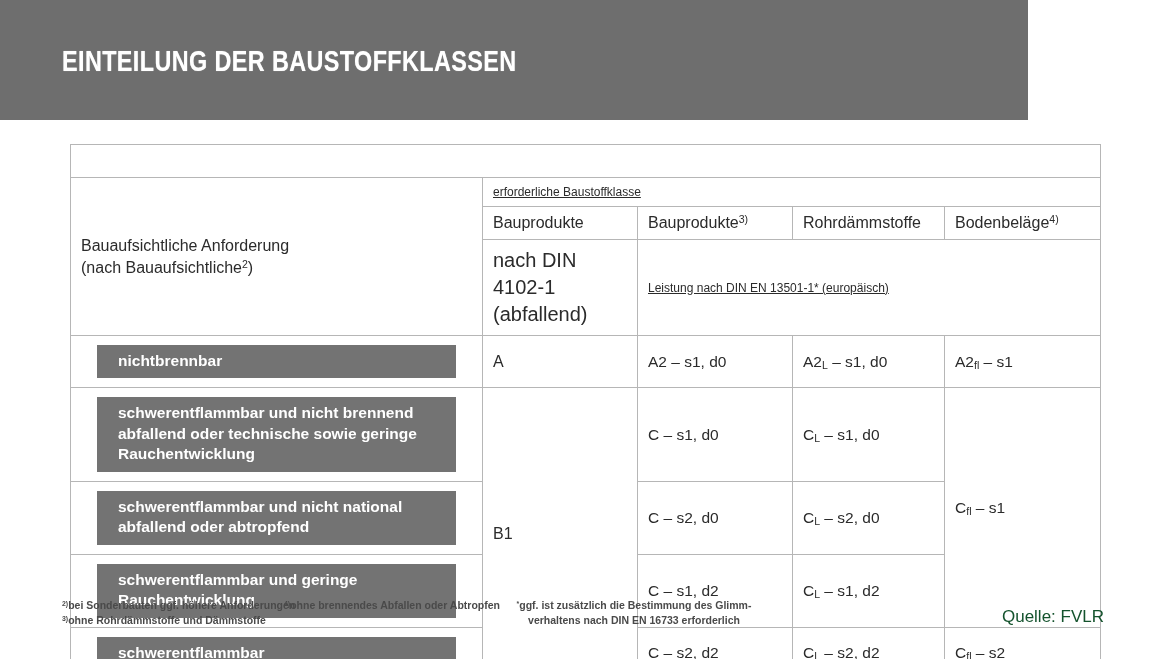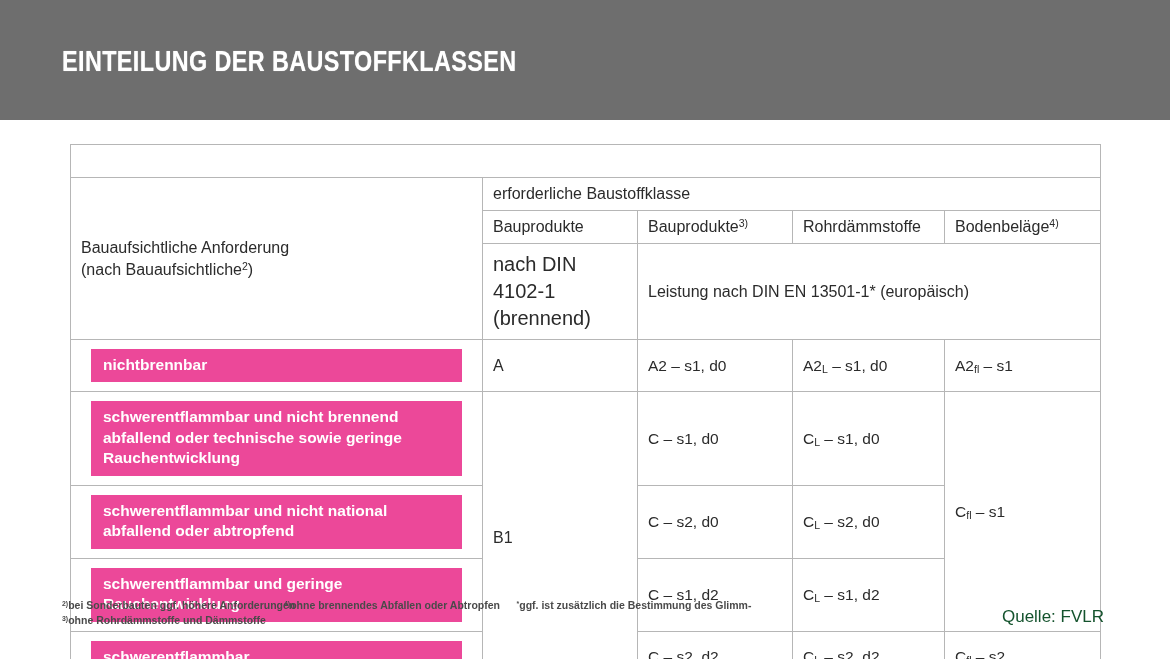--- a/index.html
+++ b/index.html
@@ -7,21 +7,21 @@
     width: 1170px; height: 659px;
     background: #ffffff;
     font-family: "Liberation Sans", sans-serif;
     overflow: hidden;
   }
   .slide { position: relative; width: 1170px; height: 659px; background: #fff; }
 
   
   .header-band {
     position: absolute; left: 0; top: 0;
-    width: 1170px; height: 120px;
+    width: 1028px; height: 120px;
     background: #6e6e6e;
   }
   .slide-title {
     position: absolute; left: 62px; top: 44px;
     color: #ffffff;
     font-size: 30px;
     font-weight: bold;
     letter-spacing: 0.5px;
     transform: scaleX(0.78);
     transform-origin: left center;
@@ -62,42 +62,42 @@
     border: 1px solid #f5af28;
     color: #ffffff;
     font-weight: bold;
     font-size: 16px;
     padding: 6px 12px 7px 12px;
     letter-spacing: 0.1px;
     height: 30px;
   }
 
   
-  td.hd-center { text-align: center; font-size: 16px; padding: 8px 10px; }
+  td.hd-center { text-align: center; font-size: 12px; padding: 8px 10px; text-decoration: underline; }
   td.hd-left   { font-size: 16px; padding: 8px 10px; border-radius: 16px; }
   td.req-head  { font-size: 16px; line-height: 1.35; padding: 10px 12px; }
   td.nat-head  { font-size: 20px; line-height: 1.35; padding: 9px 12px; }
 
   
   td.req {
     padding: 0;
     background: #ffffff;
     border-left: 1px solid #b6b6b6;
     border-right: 1px solid #b6b6b6;
     border-top: none;
     border-bottom: none;
   }
   .req-chip {
-    background: #ec4899;
+    background: #737373;
     color: #ffffff;
     font-weight: bold;
     font-size: 15.5px;
     line-height: 1.32;
-    padding: 6px 12px 7px 12px;
-    margin: 2px 10px;
+    padding: 6px 12px 7px 21px;
+    margin: 2px 16px;
     min-height: 26px;
     display: flex;
     align-items: center;
   }
 
   
   td.cls { font-size: 16px; padding-left: 12px; }
 
   
   td.val { font-size: 15.5px; padding: 9px 11px; white-space: nowrap; }
@@ -164,21 +164,21 @@
         <tr>
           <td class="hd-left">Bauprodukte</td>
           <td class="hd-left"><span>Bauprodukte</span><sup>3)</sup></td>
           <td class="hd-left">Rohrdämmstoffe</td>
           <td class="hd-left"><span>Bodenbeläge</span><sup>4)</sup></td>
         </tr>
 
         <tr>
           <td class="nat-head">
             <span>nach DIN 4102-1</span><br>
-            <span>(brennend)</span>
+            <span>(abfallend)</span>
           </td>
           <td class="hd-center" colspan="3">Leistung nach DIN EN 13501-1* (europäisch)</td>
         </tr>
 
         <tr>
           <td class="req">
             <div class="req-chip">nichtbrennbar</div>
           </td>
           <td class="cls">A</td>
           <td class="val">A2 – s1, d0</td>
@@ -239,19 +239,20 @@
     <div class="fn-cols">
       <div class="fn-col-a">
         <div class="fn-line"><sup>2)</sup><span>bei Sonderbauten ggf. höhere Anforderungen</span></div>
         <div class="fn-line"><sup>3)</sup><span>ohne Rohrdämmstoffe und Dämmstoffe</span></div>
       </div>
       <div class="fn-col-b">
         <div class="fn-line"><sup>4)</sup><span>ohne brennendes Abfallen oder Abtropfen</span></div>
       </div>
       <div class="fn-col-c">
         <div class="fn-line"><sup>*</sup><span>ggf. ist zusätzlich die Bestimmung des Glimm-</span></div>
+        <div class="fn-line">verhaltens nach DIN EN 16733 erforderlich</div>
       </div>
     </div>
   </div>
 
   <div class="source">Quelle: FVLR</div>
 
 </div>
 
 </body></html>

